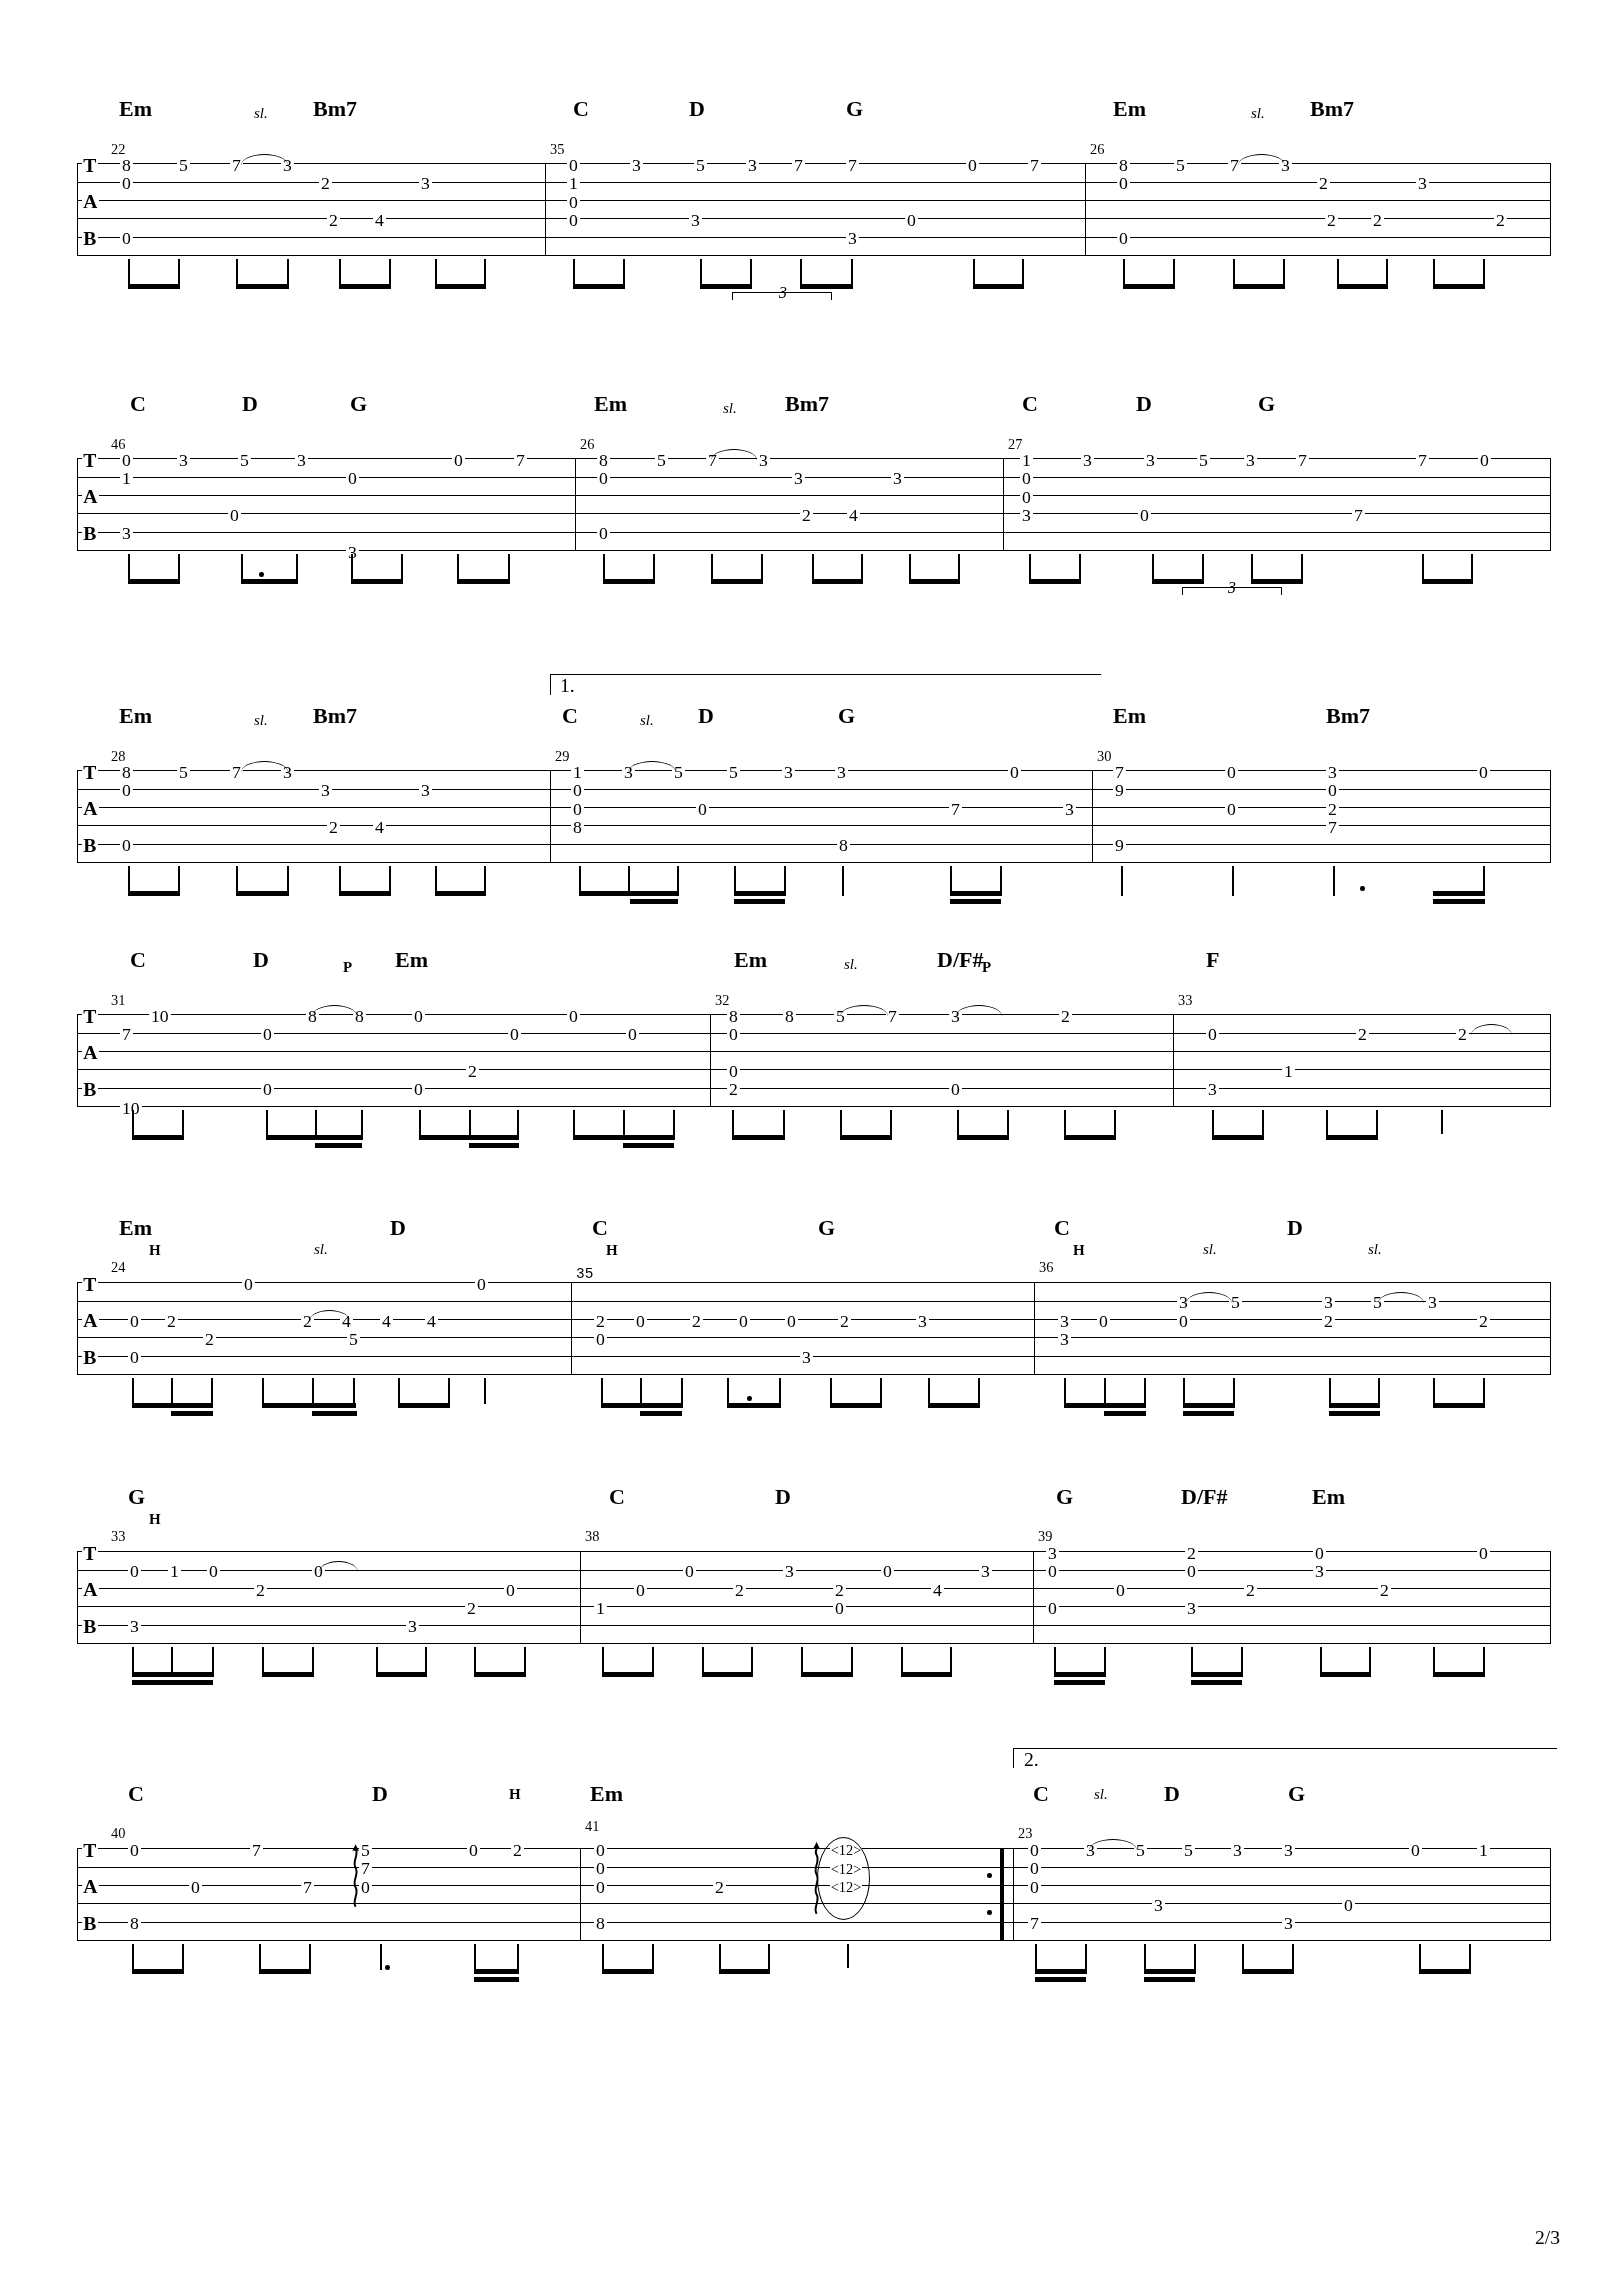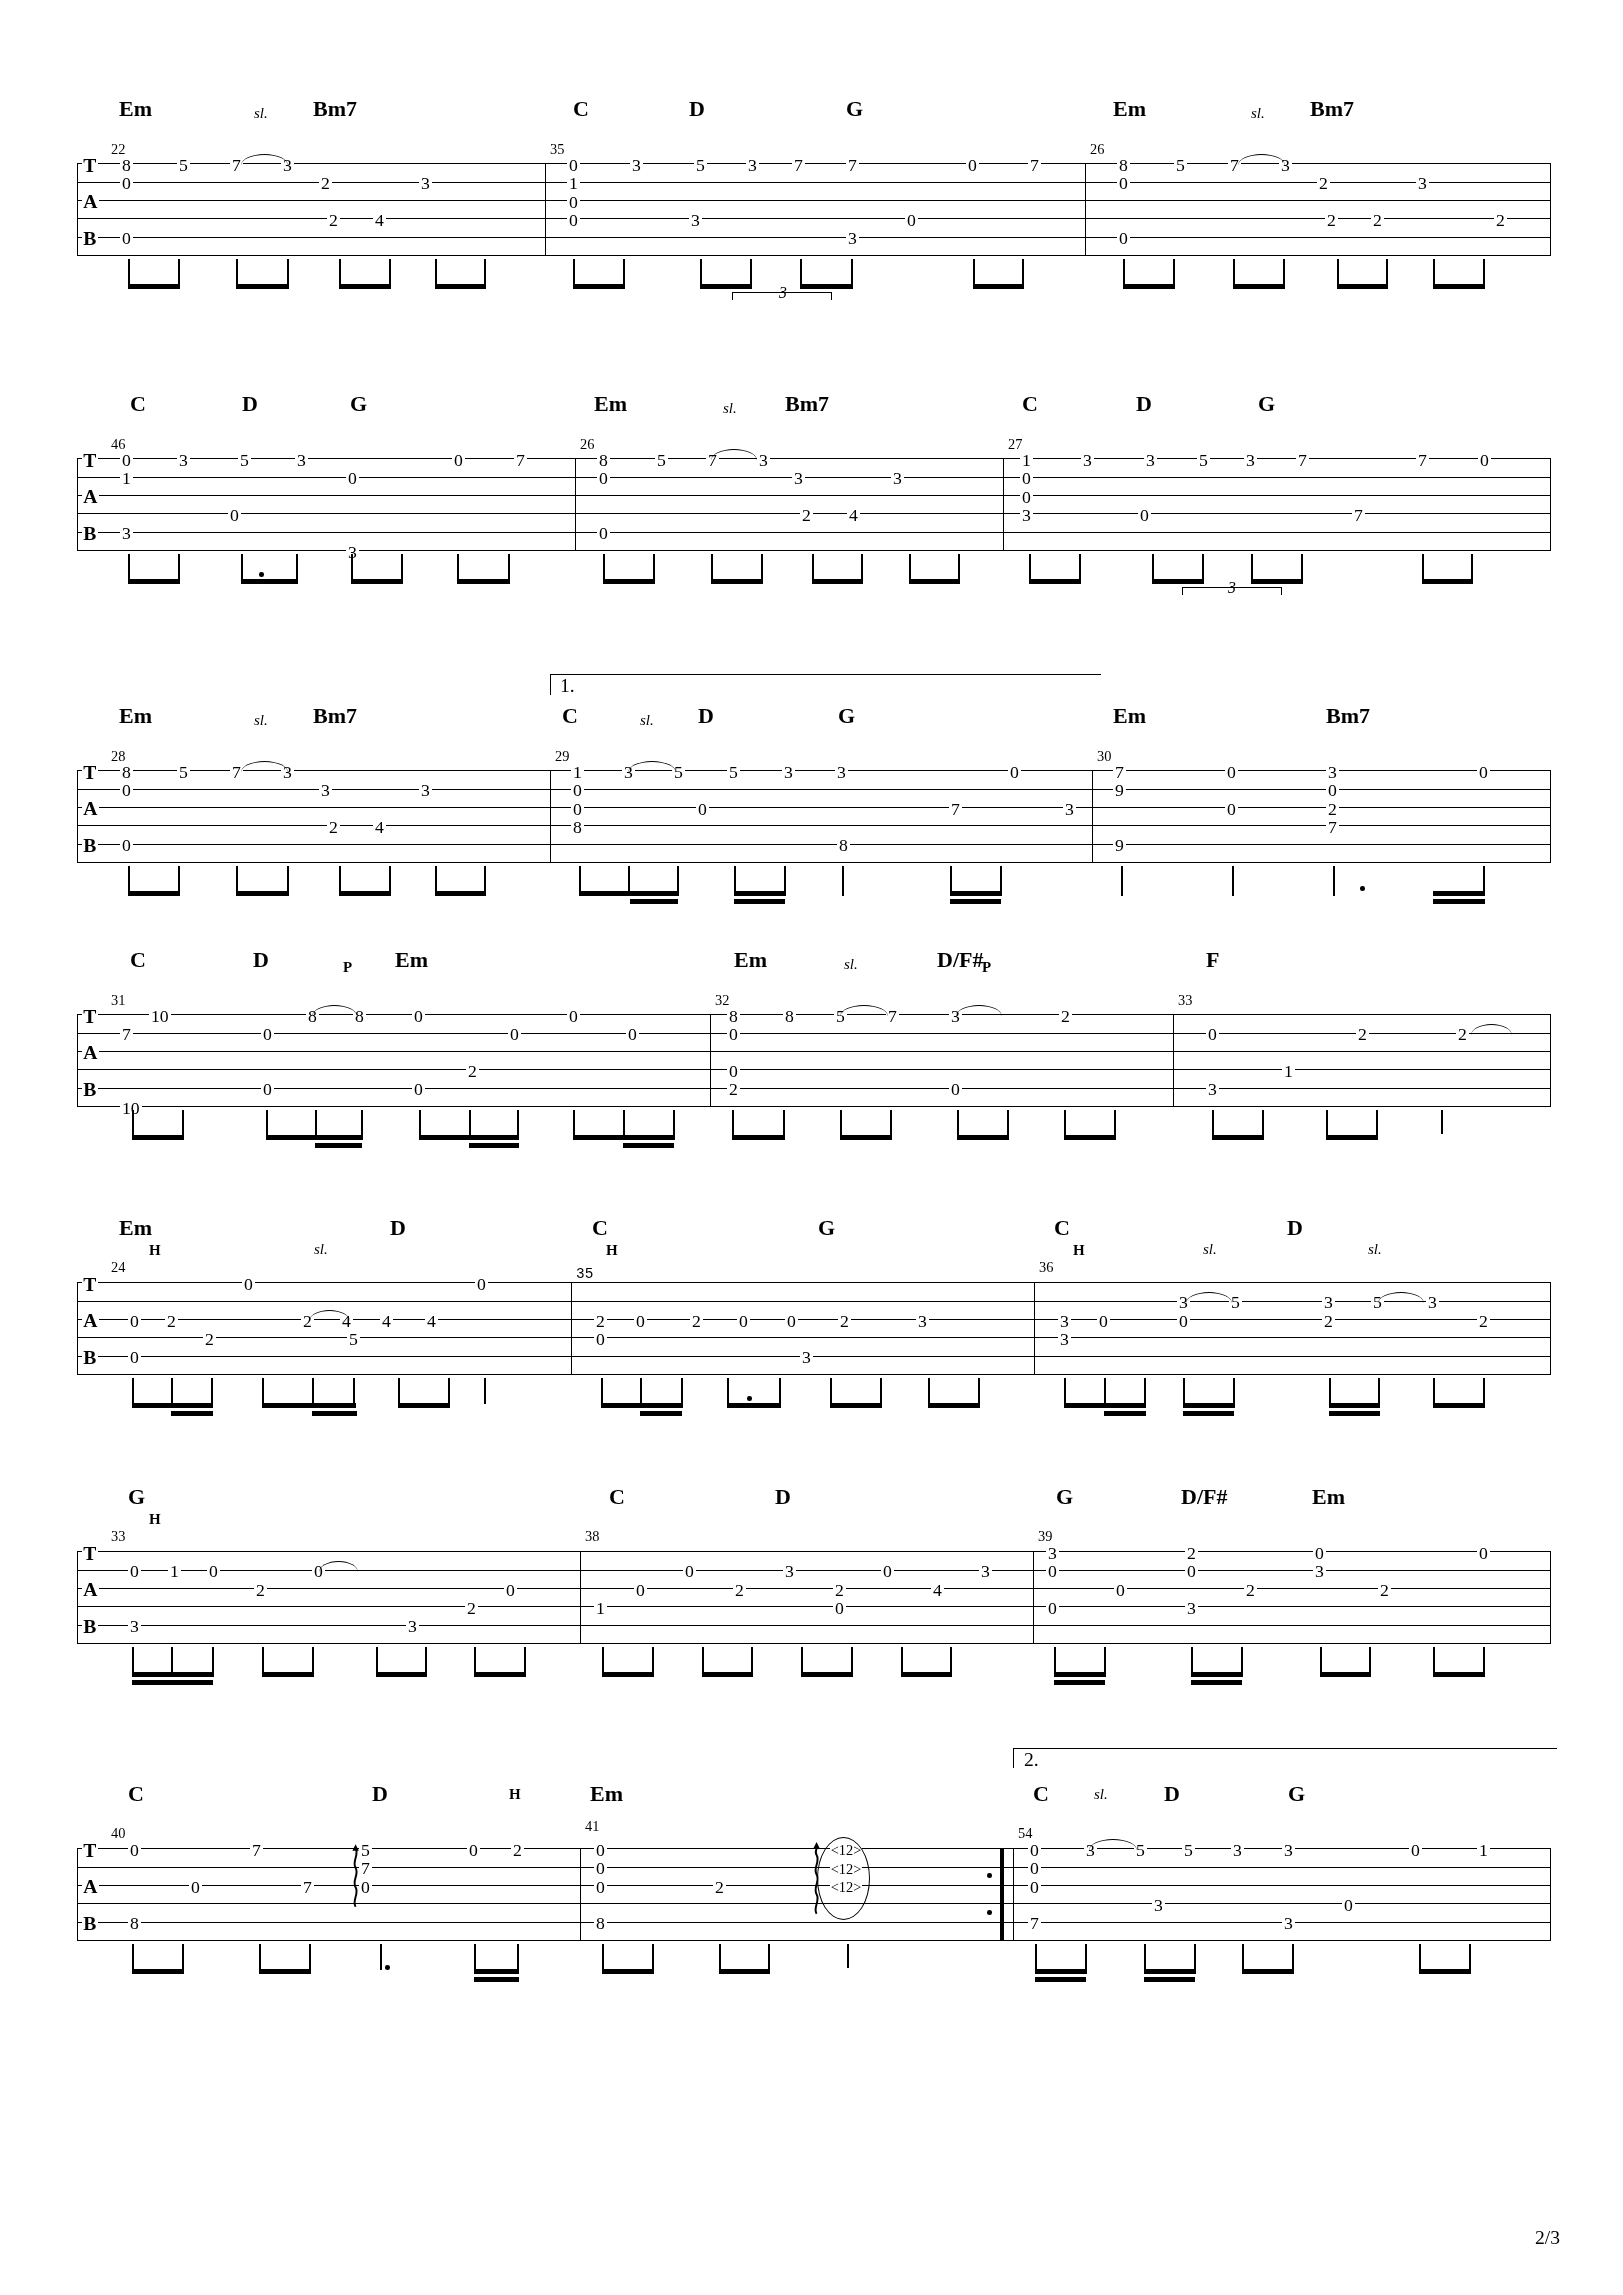--- a/index.html
+++ b/index.html
@@ -935,21 +935,21 @@
       <div class="barline" style="left:77px; top:35px; height:93px;"></div>
       <div class="barline" style="left:580px; top:35px; height:93px;"></div>
       <div class="barline thick" style="left:1000px; top:35px; height:93px;"></div>
       <div class="barline" style="left:1013px; top:35px; height:93px;"></div>
       <div class="endrepeat-dots" style="left:987px; top:60px;"></div>
       <div class="endrepeat-dots" style="left:987px; top:97px;"></div>
       <div class="barline" style="left:1550px; top:35px; height:93px;"></div>
 
       <span class="measnum" style="left:111px; top:13px;">40</span>
       <span class="measnum" style="left:585px; top:6px;">41</span>
-      <span class="measnum" style="left:1018px; top:13px;">54</span>
+      <span class="measnum" style="left:1018px; top:13px;">23</span>
 
       <span class="num" style="left:128px; top:30px;">0</span>
       <span class="num" style="left:250px; top:30px;">7</span>
       <span class="num" style="left:359px; top:30px;">5</span>
       <span class="num" style="left:467px; top:30px;">0</span>
       <span class="num" style="left:511px; top:30px;">2</span>
       <span class="num" style="left:359px; top:48px;">7</span>
       <span class="num" style="left:189px; top:67px;">0</span>
       <span class="num" style="left:301px; top:67px;">7</span>
       <span class="num" style="left:359px; top:67px;">0</span>

